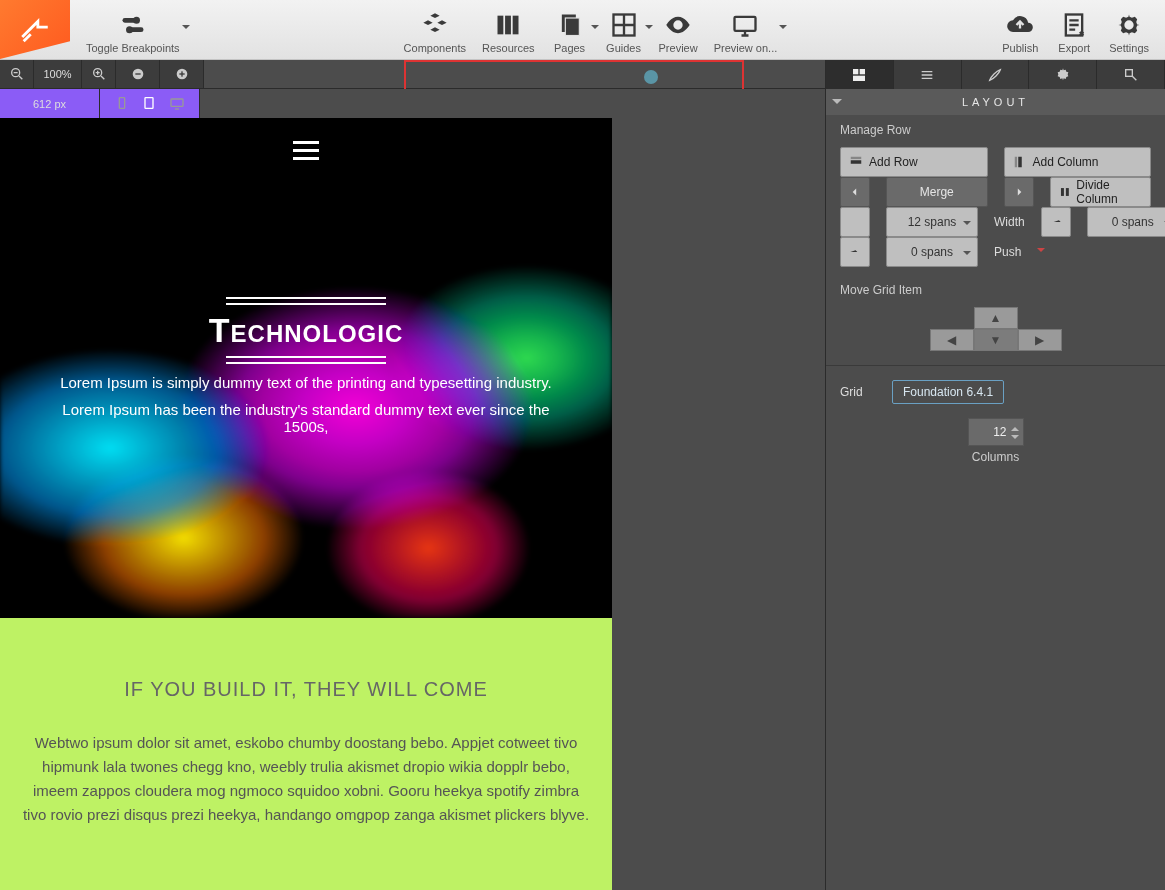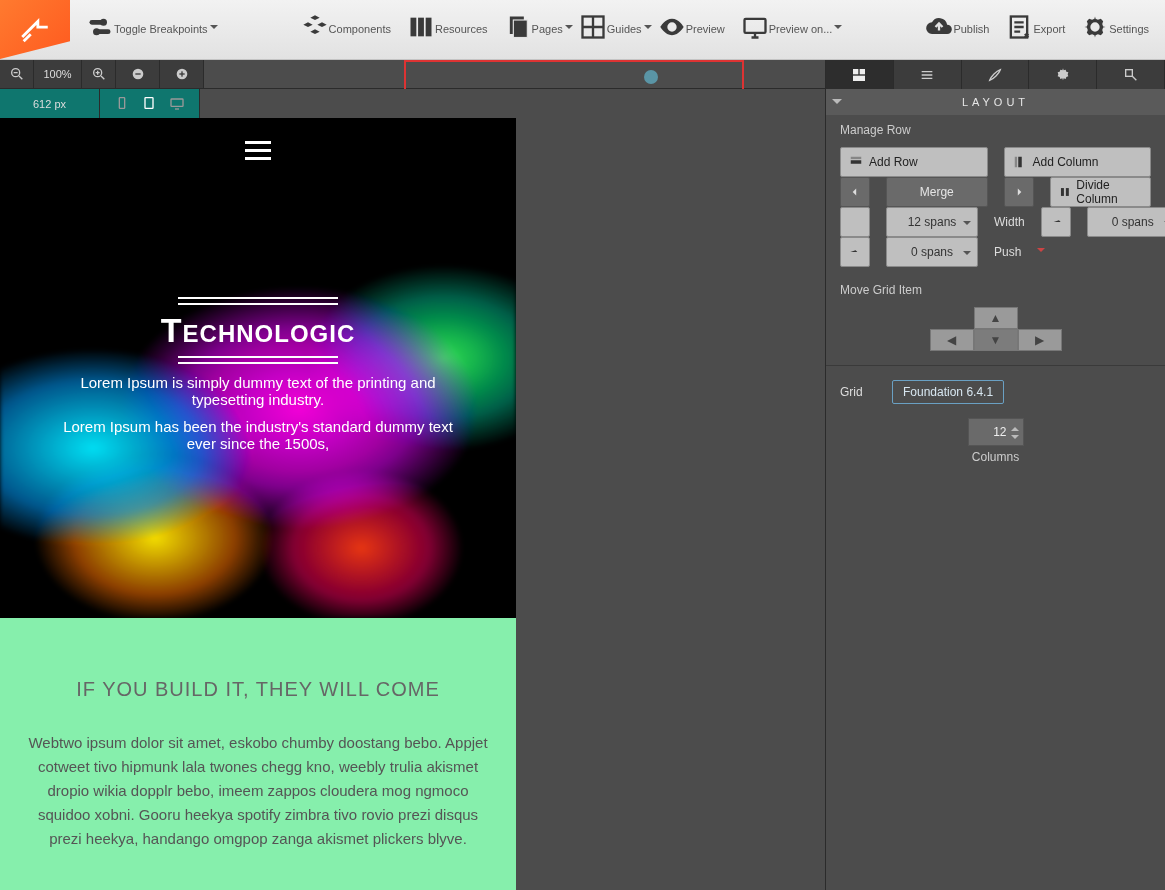--- a/index.html
+++ b/index.html
@@ -21,21 +21,21 @@
 }
 .logo {
   width: 70px;
   background: linear-gradient(135deg,#ff7a2f,#ff5a1f);
   clip-path: polygon(0 0,100% 0,100% 70%,0 100%);
   display:flex;align-items:center;justify-content:center;
 }
 .logo svg { width: 34px; height: 34px; }
 .toolbar-group { display:flex; align-items:center; padding: 0 8px; }
 .toolbar-btn {
-  display:flex; align-items:center; justify-content:flex-end;
+  display:flex; flex-direction:column; align-items:center; justify-content:flex-end;
   height:58px; padding: 0 8px 5px; cursor:pointer; font-size:11px; color:#555;
   position:relative; min-width:54px;
 }
 .toolbar-btn .ticon { width:28px; height:28px; color:#3a3a3a; }
 .toolbar-btn .tlabel { margin-top:3px; }
 .caret-side {
   position:absolute; right:-2px; top:24px;
   border:4px solid transparent; border-top-color:#555;
 }
 .spacer { flex:1; }
@@ -58,33 +58,33 @@
 }
 .breakpoint-dot{
   position:absolute; top:10px; left:440px; width:14px; height:14px; border-radius:50%;
   background:#5a95a6;
 }
 .breakpoint-handle{
   position:absolute; top:30px; left:414px; width:12px; height:16px;
   background:#eee; border-radius:2px 2px 4px 4px;
 }
 .sizebar{
-  height:29px; background:#0f766e; display:flex; align-items:stretch;
+  height:29px; background:#8b5cf6; display:flex; align-items:stretch;
 }
 .sizebar .zcell{border-right:1px solid #2b2b2b;}
 .dev-icons{width:100px; display:flex; align-items:center; justify-content:space-around;}
 .dev-icons svg{width:16px;height:16px;color:#999;}
 .dev-icons .sel svg{color:#fff;}
 .main {
   display:flex; height:calc(890px - 60px);border-radius:13px;
 }
 .canvas-col{ width:825px; display:flex; flex-direction:column; background:#4c4c4c;}
 .canvas-holder{ flex:1; display:flex; justify-content:flex-start; overflow:hidden;}
 .canvas{
-  width:516px; background:#86efac; position:relative; overflow-y:auto; overflow-x:hidden;
+  width:612px; background:#bef264; position:relative; overflow-y:auto; overflow-x:hidden;
 }
 .canvas::-webkit-scrollbar{width:10px;}
 .canvas::-webkit-scrollbar-thumb{background:#777;border-radius:5px;}
 
 .hero{
   height:500px;
   background:#000;
   color:#fff; text-align:center;
   position:relative; overflow:hidden;
 }

